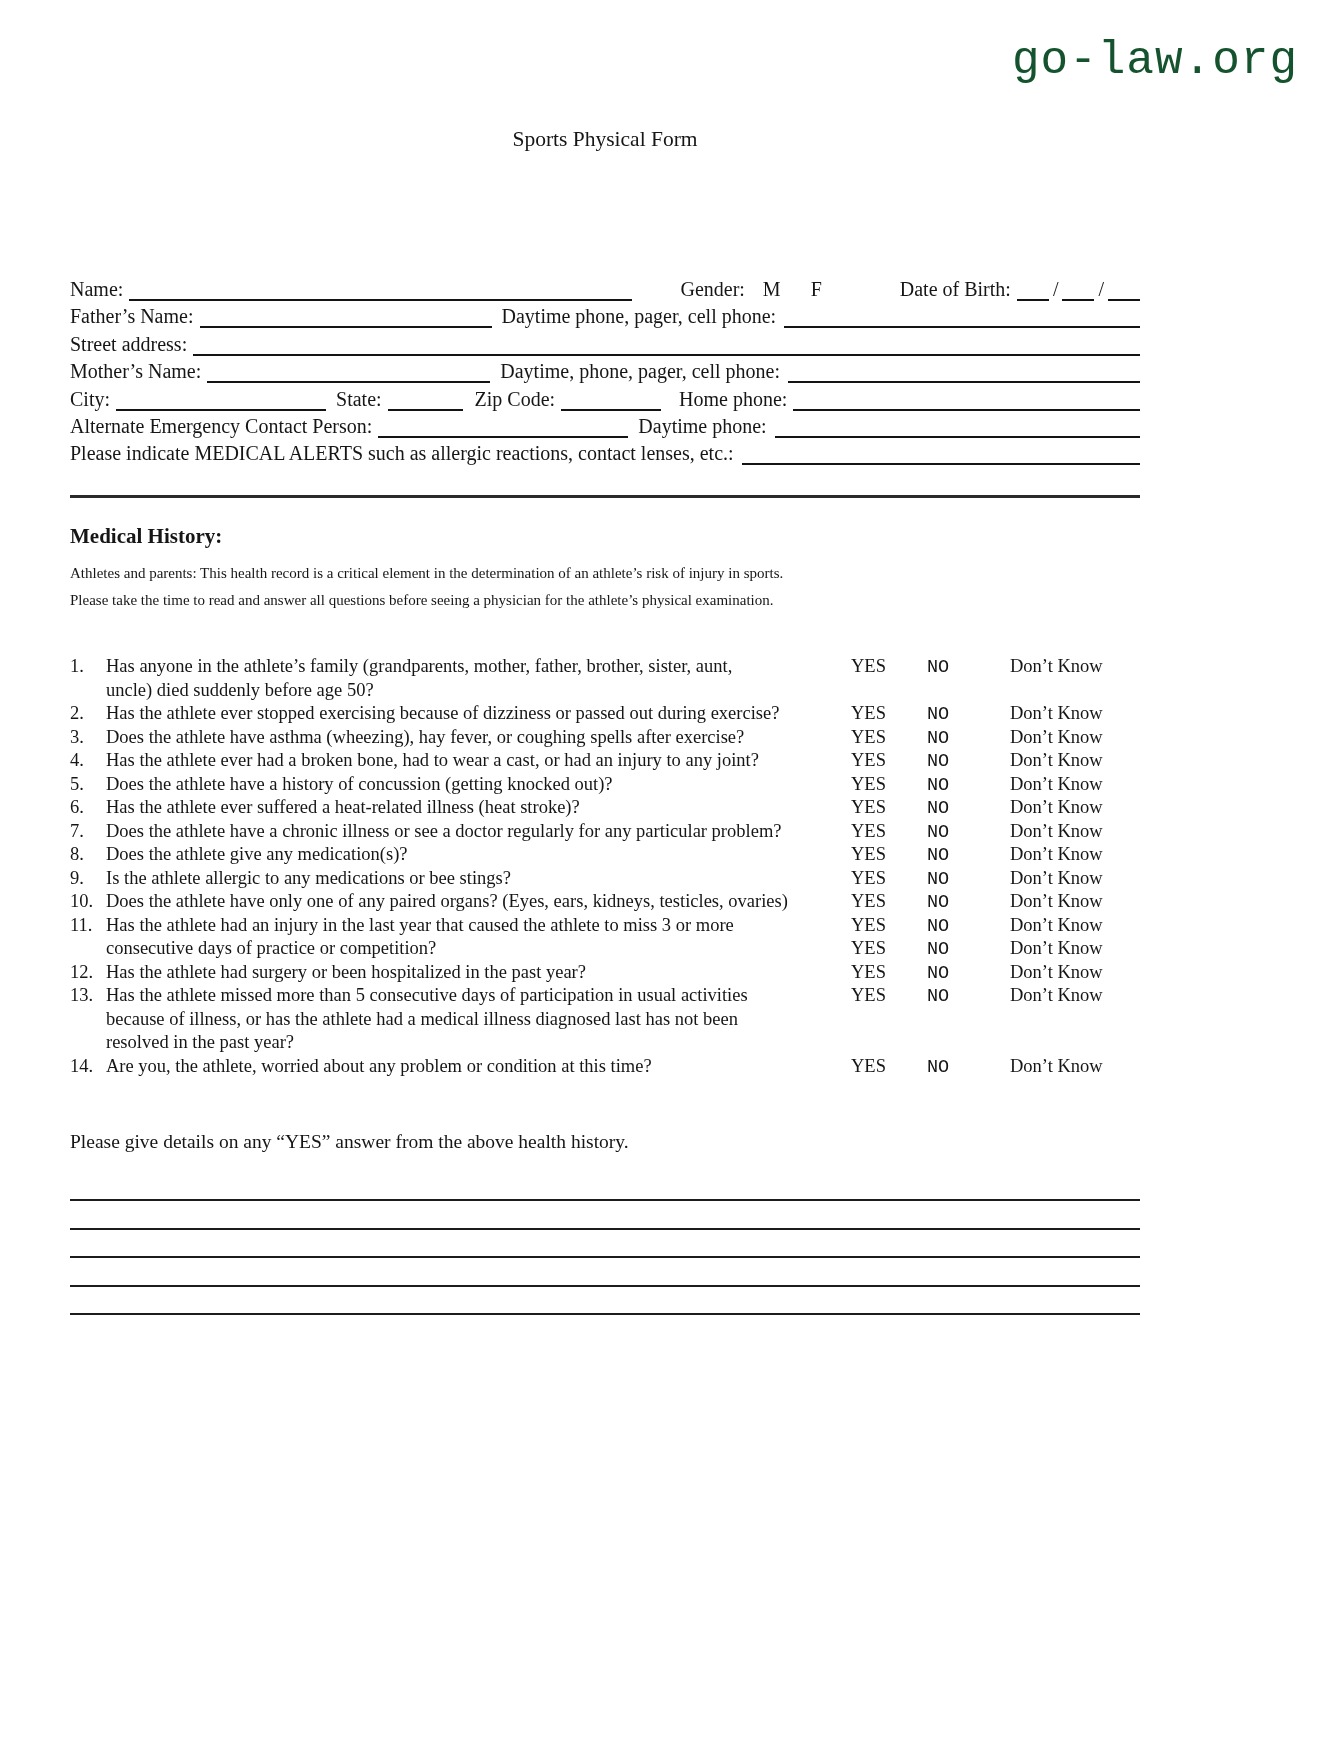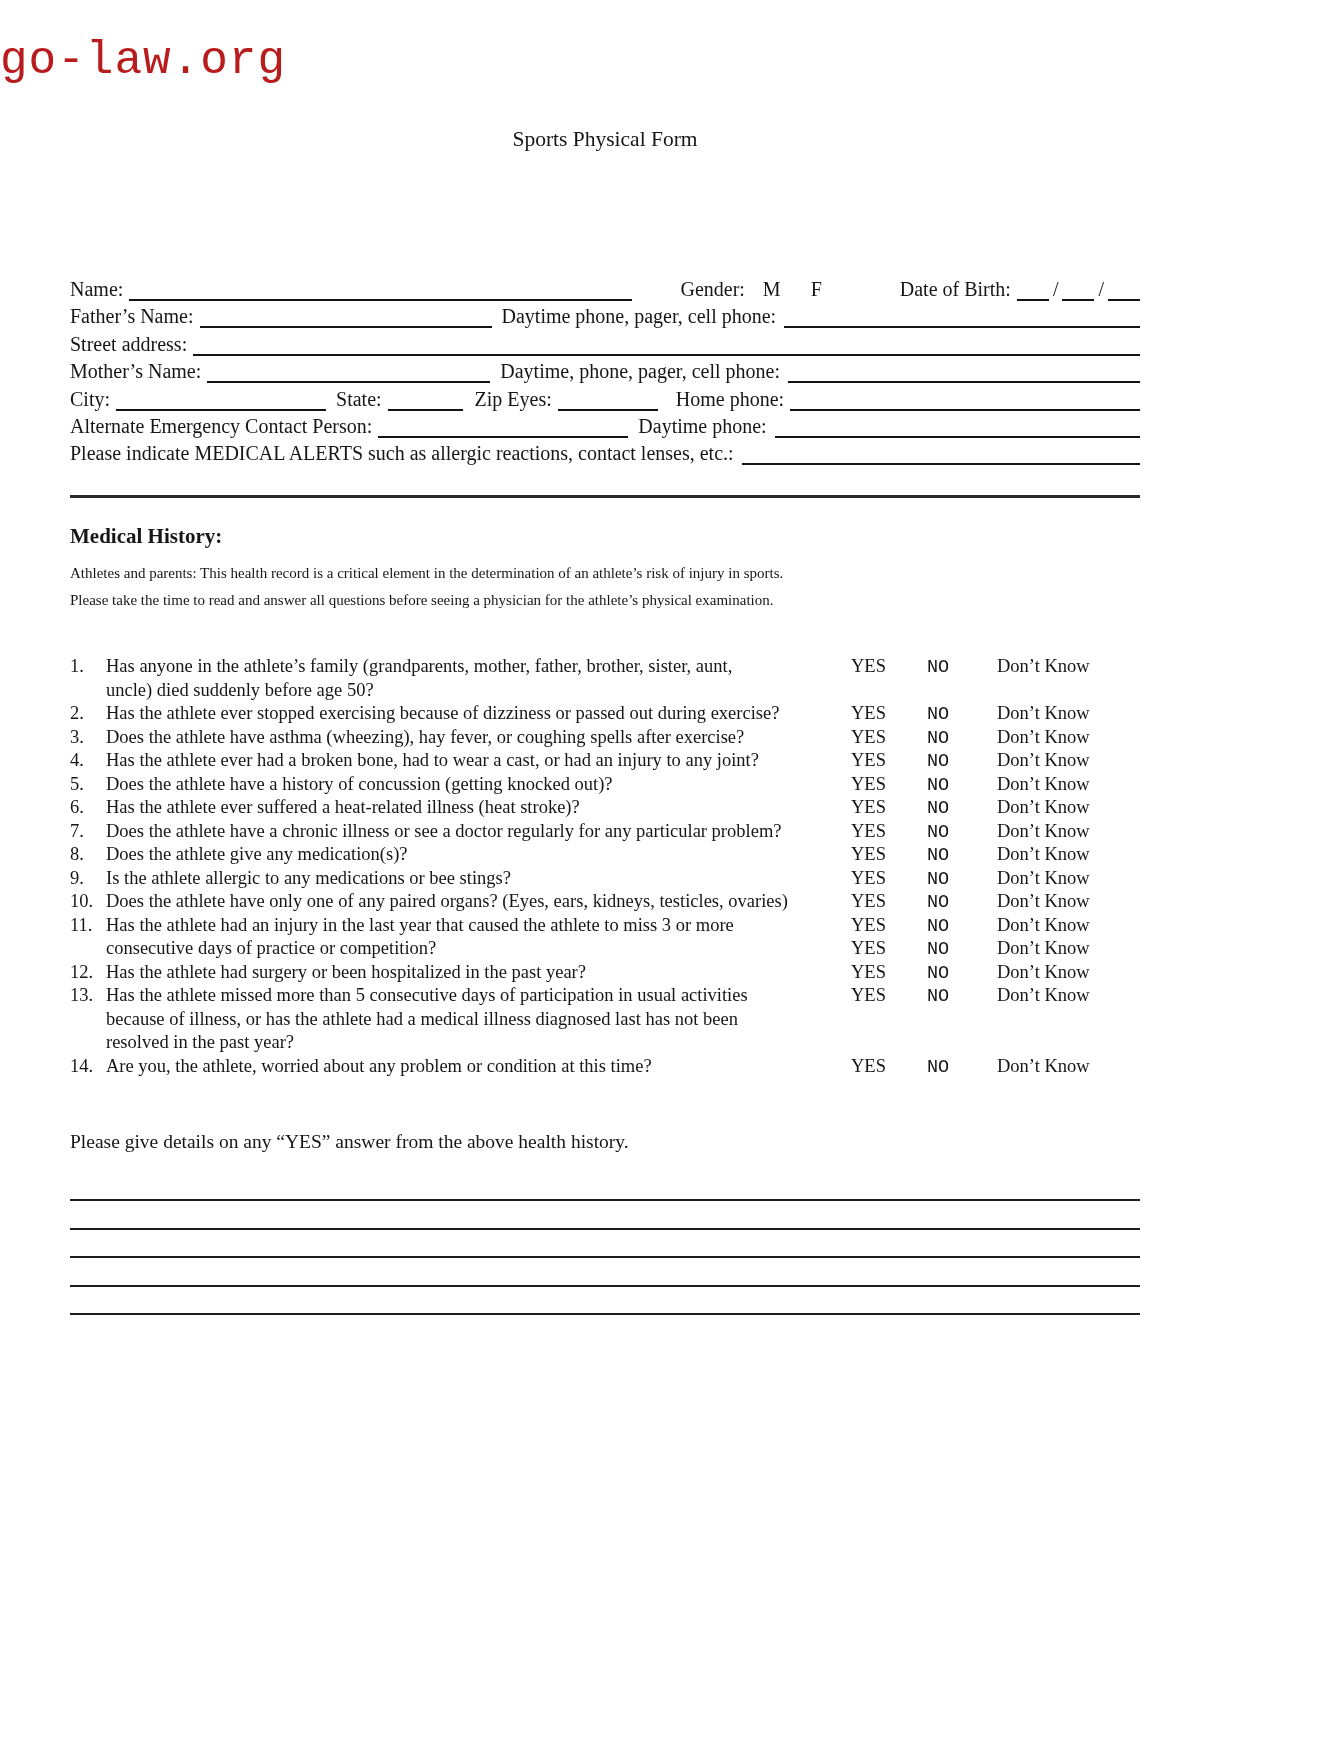--- a/index.html
+++ b/index.html
@@ -6,24 +6,25 @@
   .page{
     position:relative;
     width:1343px;height:1738px;
     background:#ffffff;
     color:#161616;
     font-family:"Liberation Serif","DejaVu Serif",serif;
     overflow:hidden;
   }
   .logo{
     padding:36px 45px 0 0;
+    text-align:right;
     font-family:"Liberation Mono","DejaVu Sans Mono",monospace;
     font-size:46px;
     line-height:1.1;
-    color:#b91c1c;
+    color:#14532d;
     letter-spacing:1px;
   }
   .content{margin-left:70px;width:1070px;}
   .title{
     margin-top:40px;
     text-align:center;
     font-size:21.5px;
   }
   
   .contact{margin-top:122px;font-size:20px;}
@@ -51,21 +52,21 @@
   
   .mh-heading{margin-top:26px;font-size:21px;font-weight:bold;}
   .intro{margin-top:16px;font-size:15px;}
   .intro div{height:26.5px;white-space:nowrap;}
   .questions{margin-top:38px;font-size:18.5px;}
   .q-row{display:flex;align-items:baseline;height:23.5px;}
   .q-num{width:36px;flex:0 0 36px;}
   .q-text{width:745px;flex:0 0 745px;white-space:nowrap;overflow:visible;}
   .q-yes{width:76px;flex:0 0 76px;}
   .q-no{width:70px;flex:0 0 70px;font-family:Liberation Mono, monospace;}
-  .q-dk{flex:1 1 auto;white-space:nowrap;}
+  .q-dk{flex:1 1 auto;white-space:nowrap;margin-left:13px;}
   .details-prompt{margin-top:52px;font-size:19.5px;}
   .detail-line{height:0;border-bottom:2px solid #1c1c1c;margin-top:26.5px;}
   .detail-line.first{margin-top:46px;}
 </style>
 </head>
 <body>
 
 <div class="page">
 
   <div class="logo">go-law.org</div>
@@ -106,21 +107,21 @@
         <span class="blank b283 ml6"></span>
         <span class="lbl ml10">Daytime, phone, pager, cell phone:</span>
         <span class="blank grow ml8"></span>
       </div>
 
       <div class="frow">
         <span class="lbl">City:</span>
         <span class="blank b210 ml6"></span>
         <span class="lbl ml10">State:</span>
         <span class="blank b75 ml6"></span>
-        <span class="lbl ml12">Zip Eyes:</span>
+        <span class="lbl ml12">Zip Code:</span>
         <span class="blank b100 ml6"></span>
         <span class="lbl ml18">Home phone:</span>
         <span class="blank grow ml6"></span>
       </div>
 
       <div class="frow">
         <span class="lbl">Alternate Emergency Contact Person:</span>
         <span class="blank b250 ml6"></span>
         <span class="lbl ml10">Daytime phone:</span>
         <span class="blank grow ml8"></span>

